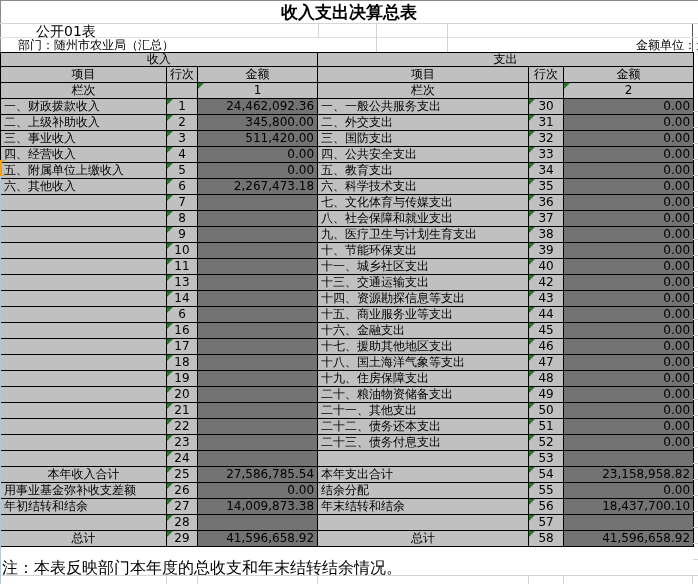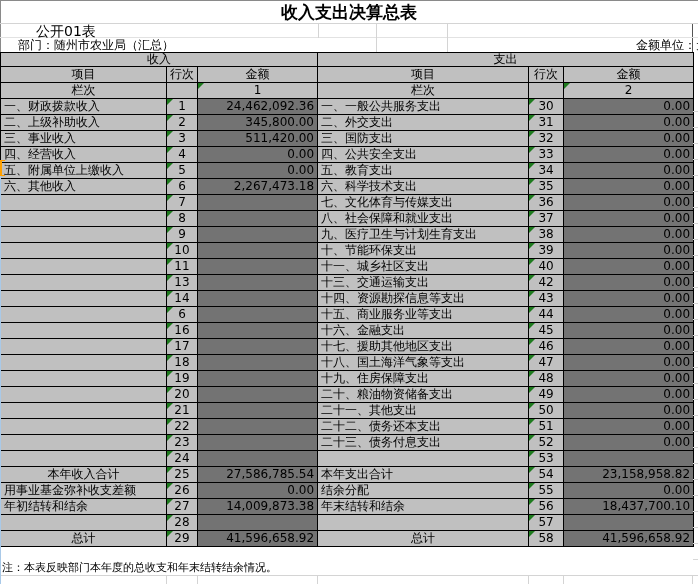--- a/index.html
+++ b/index.html
@@ -49,21 +49,21 @@
   .item { text-align:left; }
   .linecell { text-align:center; position:relative; }
   .flag { position:relative; }
   .flag::before {
     content:""; position:absolute; top:0; left:0; width:0; height:0;
     border-top:6px solid #1e7b1e; border-right:6px solid transparent;
   }
 
   .note-row {
     position:absolute; top:560px; left:0; width:697px; height:15px;
-    font-size:11px; line-height:15px; padding-left:2px;
+    font-size:16px; line-height:15px; padding-left:2px;
     border-bottom:1px solid #d4d4d4;
   }
 
   .vline { position:absolute; width:1px; background:#d4d4d4; }
   .edge-top { position:absolute; top:0; left:0; width:698px; height:1px; background:#8a8a8a; }
   .edge-left-top { position:absolute; top:0; left:0; width:1px; height:52px; background:#8a8a8a; }
   .edge-right-meta { position:absolute; top:24px; left:692px; width:1px; height:28px; background:#555; }
   .orange-marker {
     position:absolute; left:0; top:160px; width:5px; height:16px;
     border-left:2px solid #ffa000; border-top:1px solid #ffa000; border-bottom:1px solid #ffa000;

